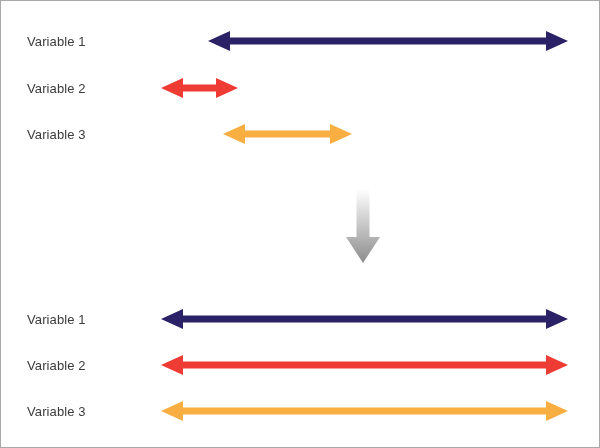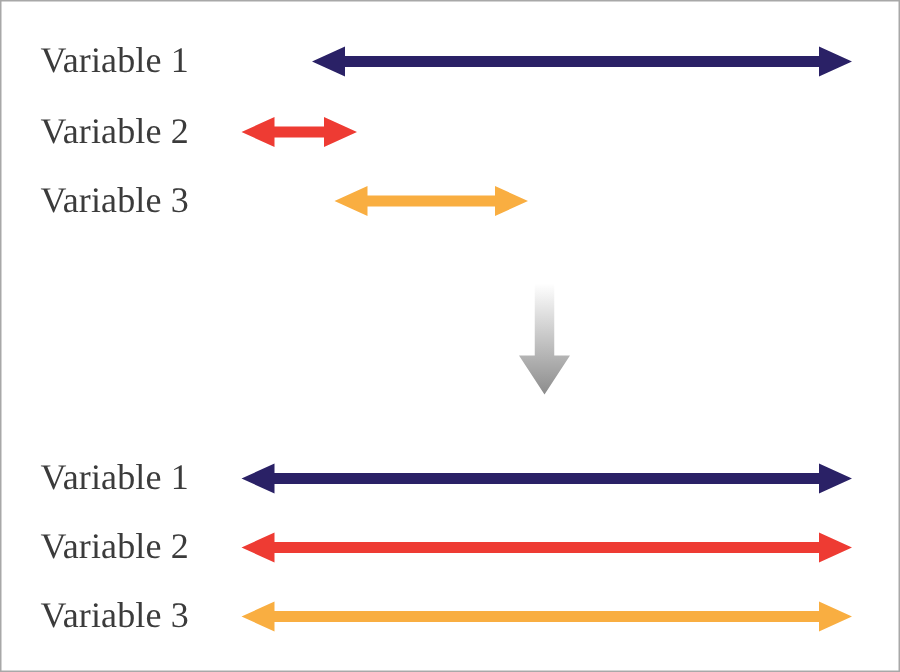--- a/index.html
+++ b/index.html
@@ -15,22 +15,22 @@
     position: relative;
     width: 600px;
     height: 448px;
     background: #ffffff;
     box-sizing: border-box;
     border: 1px solid #a8a8a8;
     overflow: hidden;
   }
   .label {
     position: absolute;
-    font-family: Liberation Serif, serif;
-    font-size: 24px;
+    font-family: Liberation Sans, sans-serif;
+    font-size: 13px;
     font-weight: 400;
     color: #3b3b3b;
     letter-spacing: 0.1px;
     white-space: nowrap;
     line-height: 1;
     transform: translateY(-50%);
   }
   .arrow-svg {
     position: absolute;
     display: block;

